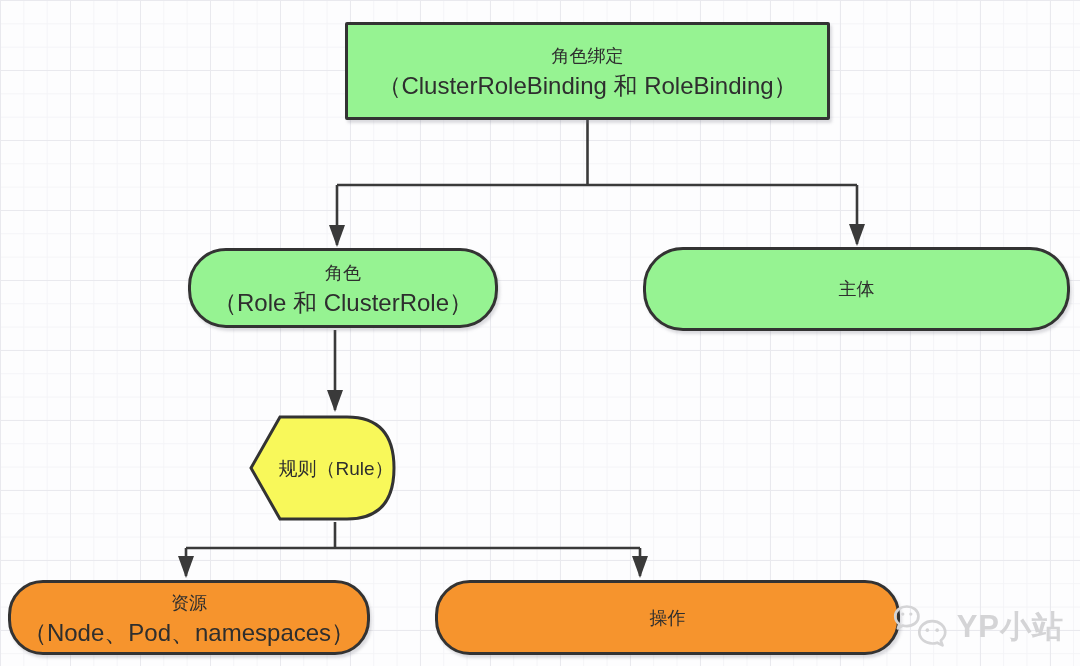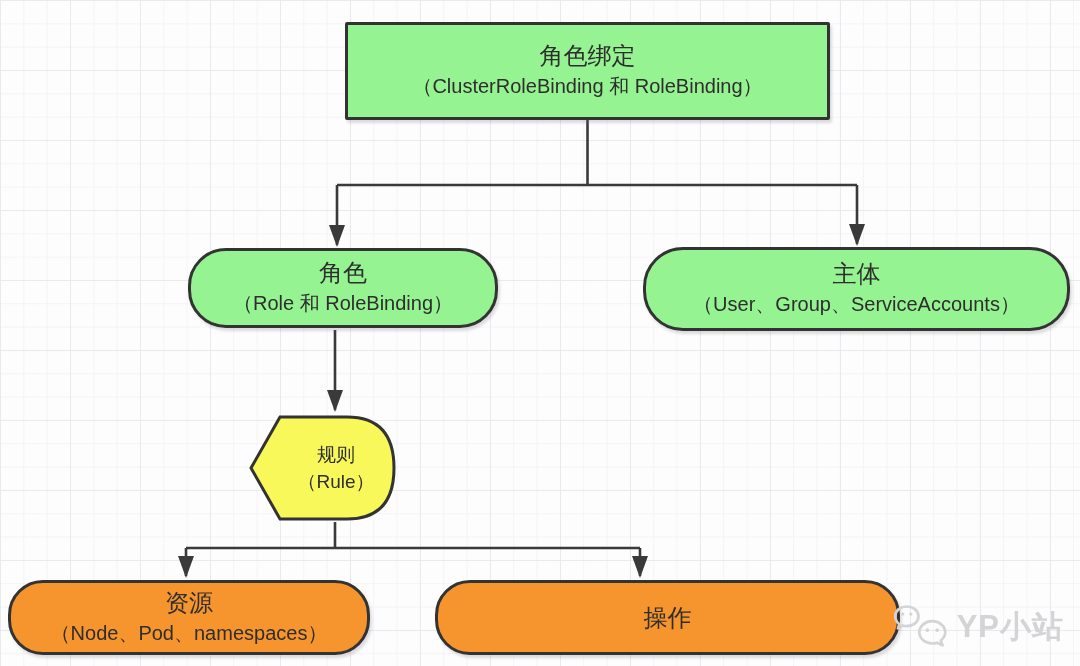--- a/index.html
+++ b/index.html
@@ -33,41 +33,41 @@
     position:absolute;
     box-sizing:border-box;
     display:flex;flex-direction:column;
     align-items:center;justify-content:center;
     text-align:center;
     border:3px solid var(--node_border,#333333);
     color:#2e2e2e;
     box-shadow:2px 3px 3px rgba(120,120,130,0.25);
   }
   .node .title{
-    font-size:24px;line-height:30px;font-weight:400;
+    font-size:18px;line-height:30px;font-weight:400;
     white-space:nowrap;
   }
   .node .subtitle{
-    font-size:20px;line-height:30px;font-weight:400;
+    font-size:24px;line-height:30px;font-weight:400;
     white-space:nowrap;
   }
   .fill-green{ background:var(--node_green,#96f392); }
   .fill-orange{ background:var(--node_orange,#f6942d); }
   .rule-node{
     position:absolute;left:248px;top:413px;width:150px;height:110px;
   }
   .rule-node svg{ position:absolute;left:0;top:0; }
   .rule-shape{
     fill:var(--node_yellow,#f8f85a);
     stroke:var(--node_border,#333333);
     stroke-width:3;
   }
   .rule-text{
     position:absolute;left:28px;top:0;width:120px;height:110px;
-    display:flex;flex-direction:column;align-items:center;justify-content:center;
+    display:flex;flex-direction:row;align-items:center;justify-content:center;
     text-align:center;color:#2e2e2e;
   }
   .rule-text .title{font-size:19px;line-height:27px;white-space:nowrap;}
   .rule-text .subtitle{font-size:19px;line-height:27px;white-space:nowrap;}
   .watermark{
     position:absolute;right:16px;bottom:14px;
     display:flex;align-items:center;gap:6px;
     color:var(--watermark_gray,#d4d4d6);
   }
   .watermark-label{
@@ -98,26 +98,25 @@
     <path class="edge" d="M640,548 V576" marker-end="url(#arrow)"></path>
   </svg>
 
   <div class="node fill-green" style="left:345px;top:22px;width:485px;height:98px;border-radius:2px;">
     <div class="title">角色绑定</div>
     <div class="subtitle">（ClusterRoleBinding 和 RoleBinding）</div>
   </div>
 
   <div class="node fill-green" style="left:188px;top:248px;width:310px;height:80px;border-radius:38px;justify-content:center;">
     <div class="title">角色</div>
-    <div class="subtitle">（Role 和 RoleBinding）</div>
+    <div class="subtitle">（Role 和 ClusterRole）</div>
   </div>
 
   <div class="node fill-green" style="left:643px;top:247px;width:427px;height:84px;border-radius:40px;">
     <div class="title">主体</div>
-    <div class="subtitle">（User、Group、ServiceAccounts）</div>
   </div>
 
   <div class="rule-node">
     <svg width="150" height="110" viewBox="0 0 150 110">
       <path class="rule-shape" d="M3,55 L32,4 L99,4 Q146,4 146,55 Q146,106 99,106 L32,106 Z"></path>
     </svg>
     <div class="rule-text">
       <div class="title">规则</div>
       <div class="subtitle">（Rule）</div>
     </div>

